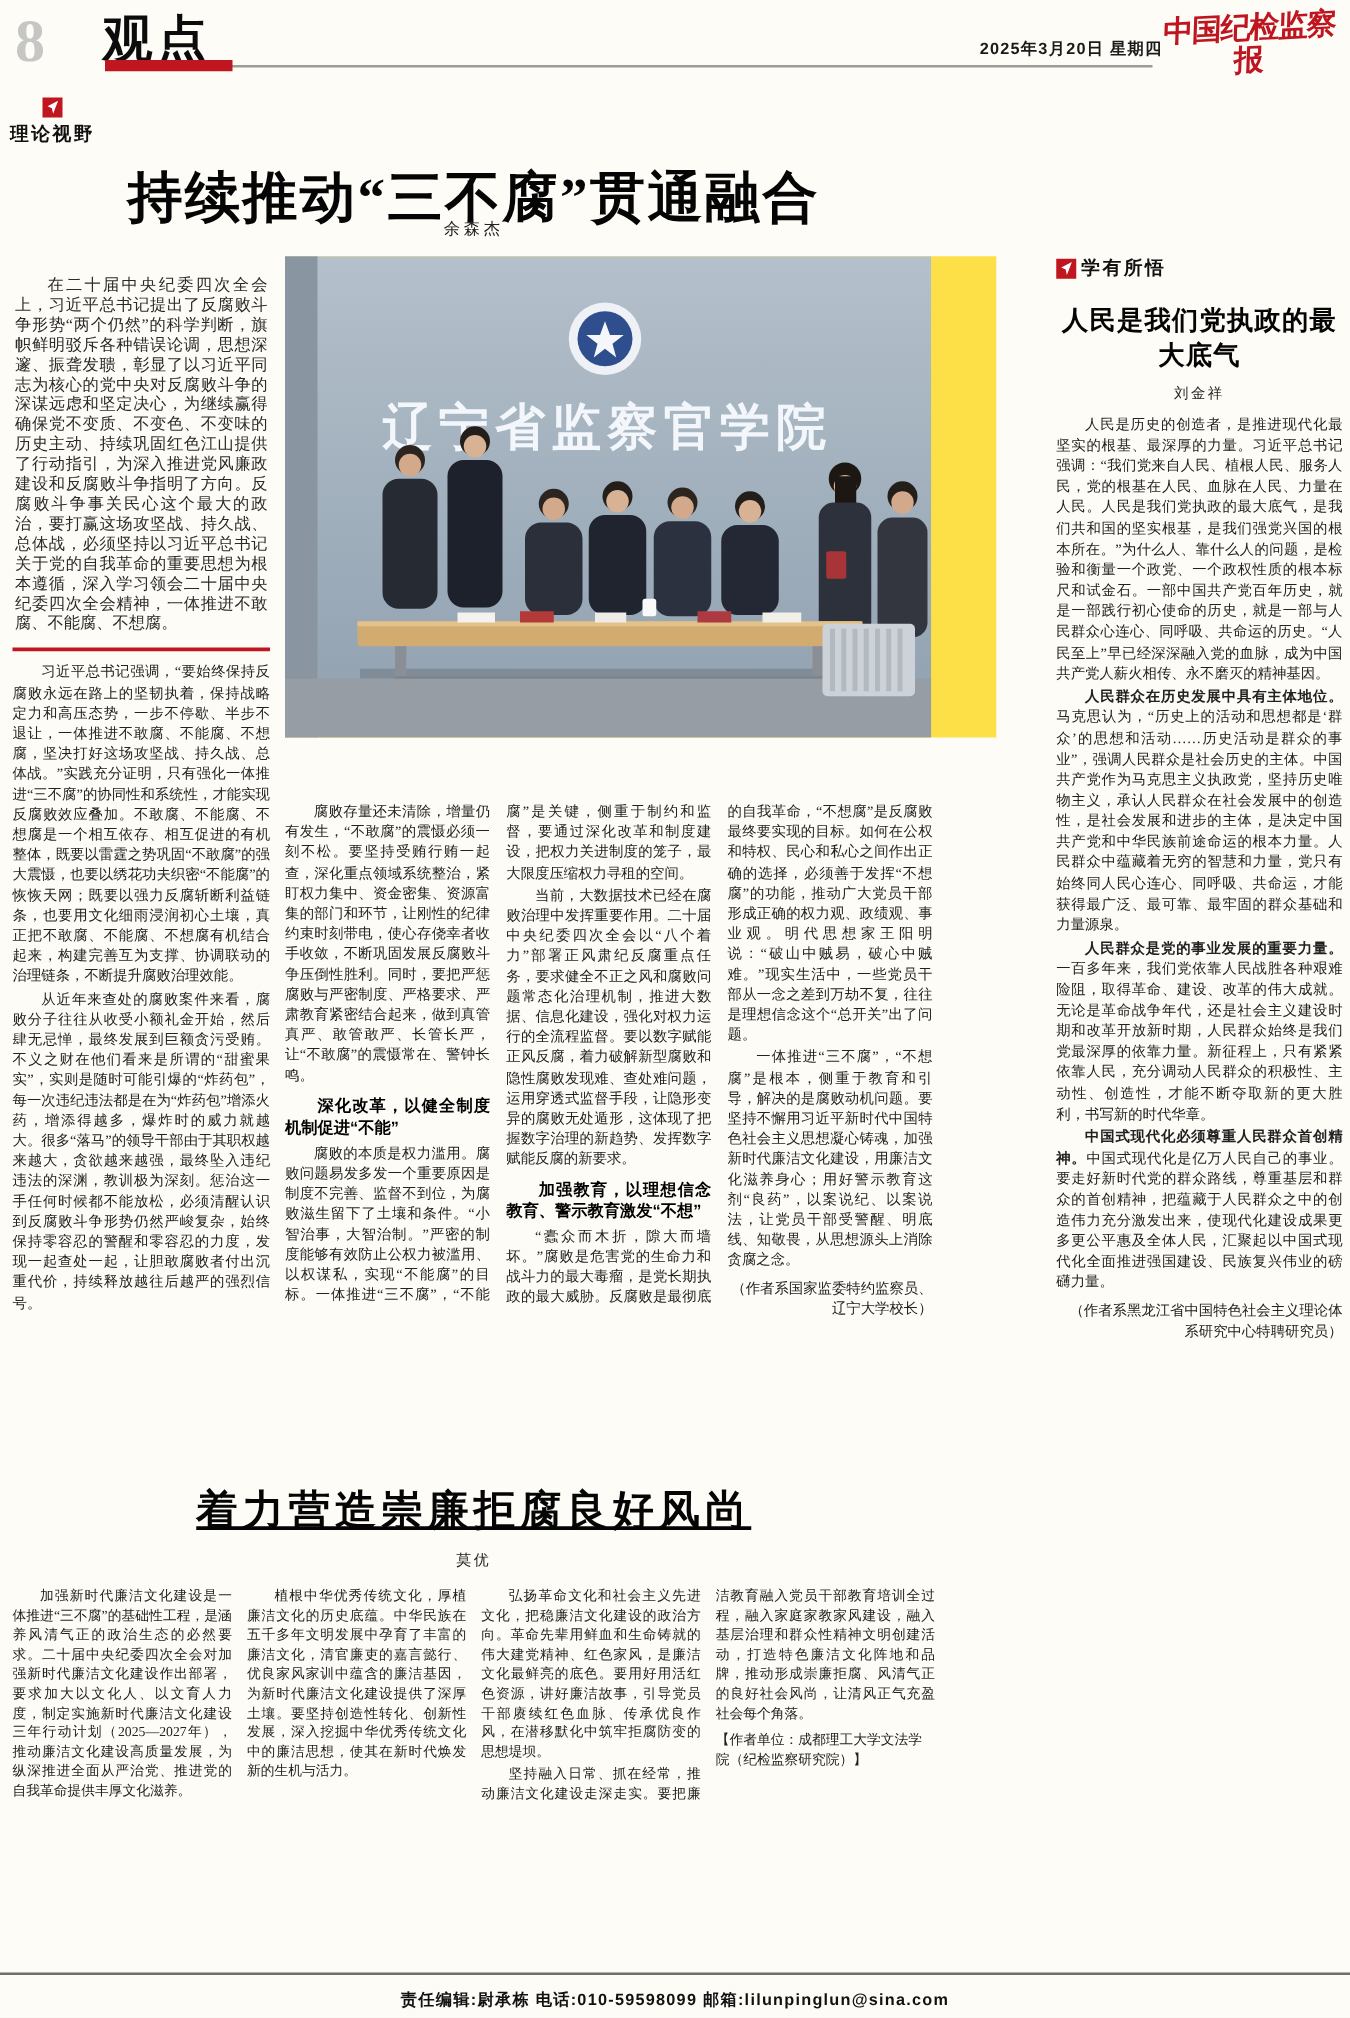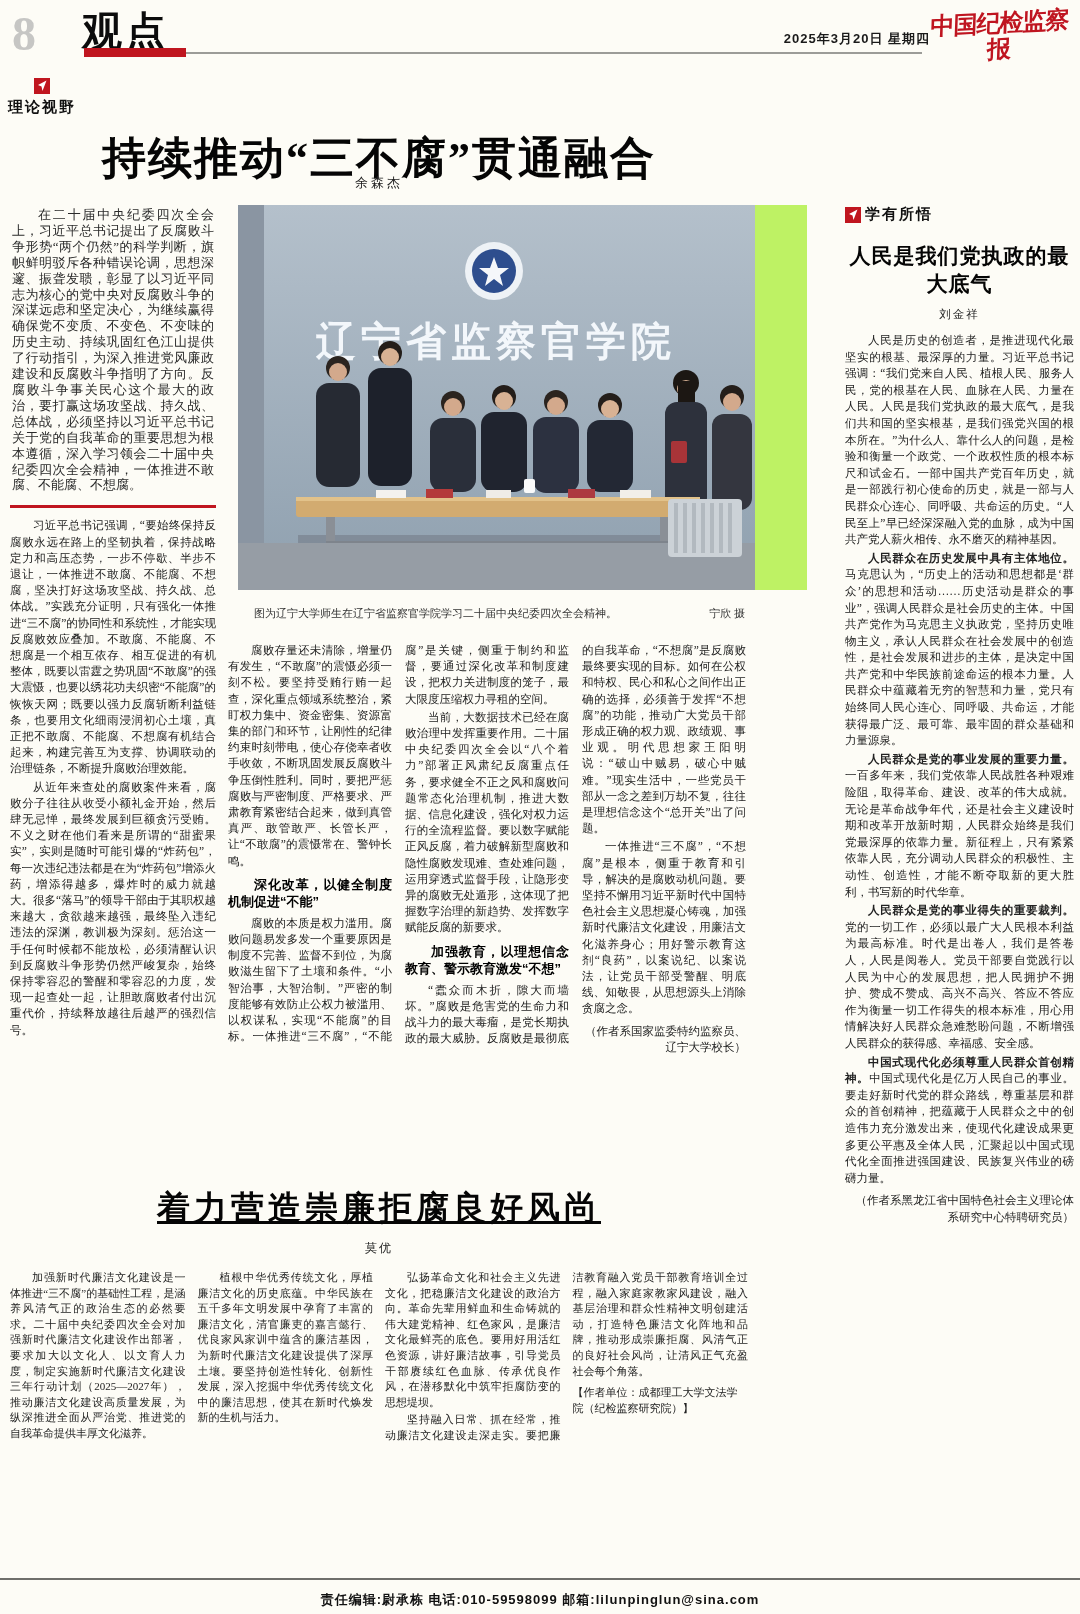--- a/index.html
+++ b/index.html
@@ -19,30 +19,30 @@
   .tag-icon{width:16px;height:16px;background:#c0161f;display:inline-block;position:relative;flex:0 0 16px;}
   .tag-icon svg{position:absolute;left:2px;top:2px;}
   .tag-label{font:bold 15px "Liberation Sans",sans-serif;color:#111;letter-spacing:2px;}
   .theory-tag{position:absolute;left:8px;top:78px;flex-direction:column;}
 
   
   .main-title{position:absolute;left:8px;top:100px;width:742px;text-align:center;font:900 44px "Liberation Serif",serif;color:#050505;letter-spacing:2px;}
   .main-author{position:absolute;left:8px;top:174px;width:742px;text-align:center;font:13px "Liberation Sans",sans-serif;color:#222;letter-spacing:3px;}
 
   
-  .left-col{position:absolute;left:10px;top:195px;width:206px;}
+  .left-col{position:absolute;left:10px;top:208px;width:206px;}
   .intro{font:13px/15.9px "Liberation Serif",serif;color:#2a2a2a;text-align:justify;text-indent:2em;padding:12px 2px 12px 2px;border-bottom:3px solid #c0161f;margin:0;}
   .flow .fi{margin:0 0 2px 0;}
   .t-p{font:11.5px/16.2px "Liberation Serif",serif;text-align:justify;text-indent:2em;color:#222;}
   .t-h{font:bold 13px/17px "Liberation Sans",sans-serif;color:#000;text-indent:2em;margin:7px 0 5px 0 !important;text-align:justify;}
   .t-note{font:11.5px/16.2px "Liberation Serif",serif;text-align:right;color:#222;margin-top:6px !important;}
   .left-col .flow{margin-top:9px;}
 
   
-  .photo{position:absolute;left:228px;top:205px;width:569px;height:385px;background:#bef264;margin-left:10px;}
+  .photo{position:absolute;left:228px;top:205px;width:569px;height:385px;background:#fde047;}
   .caption-row{position:absolute;left:228px;top:606px;width:517px;display:flex;font:11px/15px "Liberation Serif",serif;color:#333;}
   .caption-text{padding-left:26px;}
   .caption-credit{margin-left:auto;white-space:nowrap;color:#333;}
 
   
   .mid-cols{position:absolute;left:228px;top:642px;width:518px;height:538px;column-count:3;column-gap:13px;}
 
   
   .bottom-art{position:absolute;left:10px;top:1186px;width:738px;}
   .bottom-title{font:900 33px "Liberation Serif",serif;color:#050505;text-align:center;letter-spacing:4px;margin:0;text-decoration:underline;}
@@ -160,24 +160,20 @@
       <rect x="286" y="274" width="11" height="14" rx="2" fill="#fafafa"></rect>
       <rect x="382" y="285" width="31" height="8" fill="#f2efe9"></rect>
 
       <rect x="0" y="338" width="517" height="47" fill="#969da5"></rect>
       <g>
         <rect x="430" y="294" width="74" height="58" rx="4" fill="#ccd2d7"></rect>
         <path d="M438 298 V348 M447 298 V348 M456 298 V348 M465 298 V348 M474 298 V348 M483 298 V348 M492 298 V348" stroke="#b2b9bf" stroke-width="4"></path>
       </g>
     </svg>
   </div>
-  <div class="caption-row">
-    <span class="caption-text">图为辽宁大学师生在辽宁省监察官学院学习二十届中央纪委四次全会精神。</span>
-    <span class="caption-credit">宁欣 摄</span>
-  </div>
 
   <div class="mid-cols flow">
 
   <div class="fi t-p">腐败存量还未清除，增量仍有发生，“不敢腐”的震慑必须一刻不松。要坚持受贿行贿一起查，深化重点领域系统整治，紧盯权力集中、资金密集、资源富集的部门和环节，让刚性的纪律约束时刻带电，使心存侥幸者收手收敛，不断巩固发展反腐败斗争压倒性胜利。同时，要把严惩腐败与严密制度、严格要求、严肃教育紧密结合起来，做到真管真严、敢管敢严、长管长严，让“不敢腐”的震慑常在、警钟长鸣。</div>
       <div class="fi t-h">深化改革，以健全制度机制促进“不能”</div>
       <div class="fi t-p">腐败的本质是权力滥用。腐败问题易发多发一个重要原因是制度不完善、监督不到位，为腐败滋生留下了土壤和条件。“小智治事，大智治制。”严密的制度能够有效防止公权力被滥用、以权谋私，实现“不能腐”的目标。一体推进“三不腐”，“不能腐”是关键，侧重于制约和监督，要通过深化改革和制度建设，把权力关进制度的笼子，最大限度压缩权力寻租的空间。</div>
       <div class="fi t-p">当前，大数据技术已经在腐败治理中发挥重要作用。二十届中央纪委四次全会以“八个着力”部署正风肃纪反腐重点任务，要求健全不正之风和腐败问题常态化治理机制，推进大数据、信息化建设，强化对权力运行的全流程监督。要以数字赋能正风反腐，着力破解新型腐败和隐性腐败发现难、查处难问题，运用穿透式监督手段，让隐形变异的腐败无处遁形，这体现了把握数字治理的新趋势、发挥数字赋能反腐的新要求。</div>
       <div class="fi t-h">加强教育，以理想信念教育、警示教育激发“不想”</div>
       <div class="fi t-p">“蠹众而木折，隙大而墙坏。”腐败是危害党的生命力和战斗力的最大毒瘤，是党长期执政的最大威胁。反腐败是最彻底的自我革命，“不想腐”是反腐败最终要实现的目标。如何在公权和特权、民心和私心之间作出正确的选择，必须善于发挥“不想腐”的功能，推动广大党员干部形成正确的权力观、政绩观、事业观。明代思想家王阳明说：“破山中贼易，破心中贼难。”现实生活中，一些党员干部从一念之差到万劫不复，往往是理想信念这个“总开关”出了问题。</div>
       <div class="fi t-p">一体推进“三不腐”，“不想腐”是根本，侧重于教育和引导，解决的是腐败动机问题。要坚持不懈用习近平新时代中国特色社会主义思想凝心铸魂，加强新时代廉洁文化建设，用廉洁文化滋养身心；用好警示教育这剂“良药”，以案说纪、以案说法，让党员干部受警醒、明底线、知敬畏，从思想源头上消除贪腐之念。</div>
@@ -206,21 +202,20 @@
       </span>
       <span class="tag-label">学有所悟</span>
     </div>
     <h3 class="study-title">人民是我们党执政的最大底气</h3>
     <div class="study-author">刘金祥</div>
     <div>
 
     <p class="sp"><b></b><span>人民是历史的创造者，是推进现代化最坚实的根基、最深厚的力量。习近平总书记强调：“我们党来自人民、植根人民、服务人民，党的根基在人民、血脉在人民、力量在人民。人民是我们党执政的最大底气，是我们共和国的坚实根基，是我们强党兴国的根本所在。”为什么人、靠什么人的问题，是检验和衡量一个政党、一个政权性质的根本标尺和试金石。一部中国共产党百年历史，就是一部践行初心使命的历史，就是一部与人民群众心连心、同呼吸、共命运的历史。“人民至上”早已经深深融入党的血脉，成为中国共产党人薪火相传、永不磨灭的精神基因。</span></p>
         <p class="sp"><b>人民群众在历史发展中具有主体地位。</b><span>马克思认为，“历史上的活动和思想都是‘群众’的思想和活动……历史活动是群众的事业”，强调人民群众是社会历史的主体。中国共产党作为马克思主义执政党，坚持历史唯物主义，承认人民群众在社会发展中的创造性，是社会发展和进步的主体，是决定中国共产党和中华民族前途命运的根本力量。人民群众中蕴藏着无穷的智慧和力量，党只有始终同人民心连心、同呼吸、共命运，才能获得最广泛、最可靠、最牢固的群众基础和力量源泉。</span></p>
         <p class="sp"><b>人民群众是党的事业发展的重要力量。</b><span>一百多年来，我们党依靠人民战胜各种艰难险阻，取得革命、建设、改革的伟大成就。无论是革命战争年代，还是社会主义建设时期和改革开放新时期，人民群众始终是我们党最深厚的依靠力量。新征程上，只有紧紧依靠人民，充分调动人民群众的积极性、主动性、创造性，才能不断夺取新的更大胜利，书写新的时代华章。</span></p>
-        <p class="sp"><b>人民群众是党的事业得失的重要裁判。</b><span>党的一切工作，必须以最广大人民根本利益为最高标准。时代是出卷人，我们是答卷人，人民是阅卷人。党员干部要自觉践行以人民为中心的发展思想，把人民拥护不拥护、赞成不赞成、高兴不高兴、答应不答应作为衡量一切工作得失的根本标准，用心用情解决好人民群众急难愁盼问题，不断增强人民群众的获得感、幸福感、安全感。</span></p>
         <p class="sp"><b>中国式现代化必须尊重人民群众首创精神。</b><span>中国式现代化是亿万人民自己的事业。要走好新时代党的群众路线，尊重基层和群众的首创精神，把蕴藏于人民群众之中的创造伟力充分激发出来，使现代化建设成果更多更公平惠及全体人民，汇聚起以中国式现代化全面推进强国建设、民族复兴伟业的磅礴力量。</span></p>
       </div>
     <div class="study-note">（作者系黑龙江省中国特色社会主义理论体系研究中心特聘研究员）</div>
   </div>
 
   <div class="footer">
     <div class="footer-line">责任编辑:尉承栋    电话:010-59598099    邮箱:lilunpinglun@sina.com</div>
   </div>
 
 </div>

